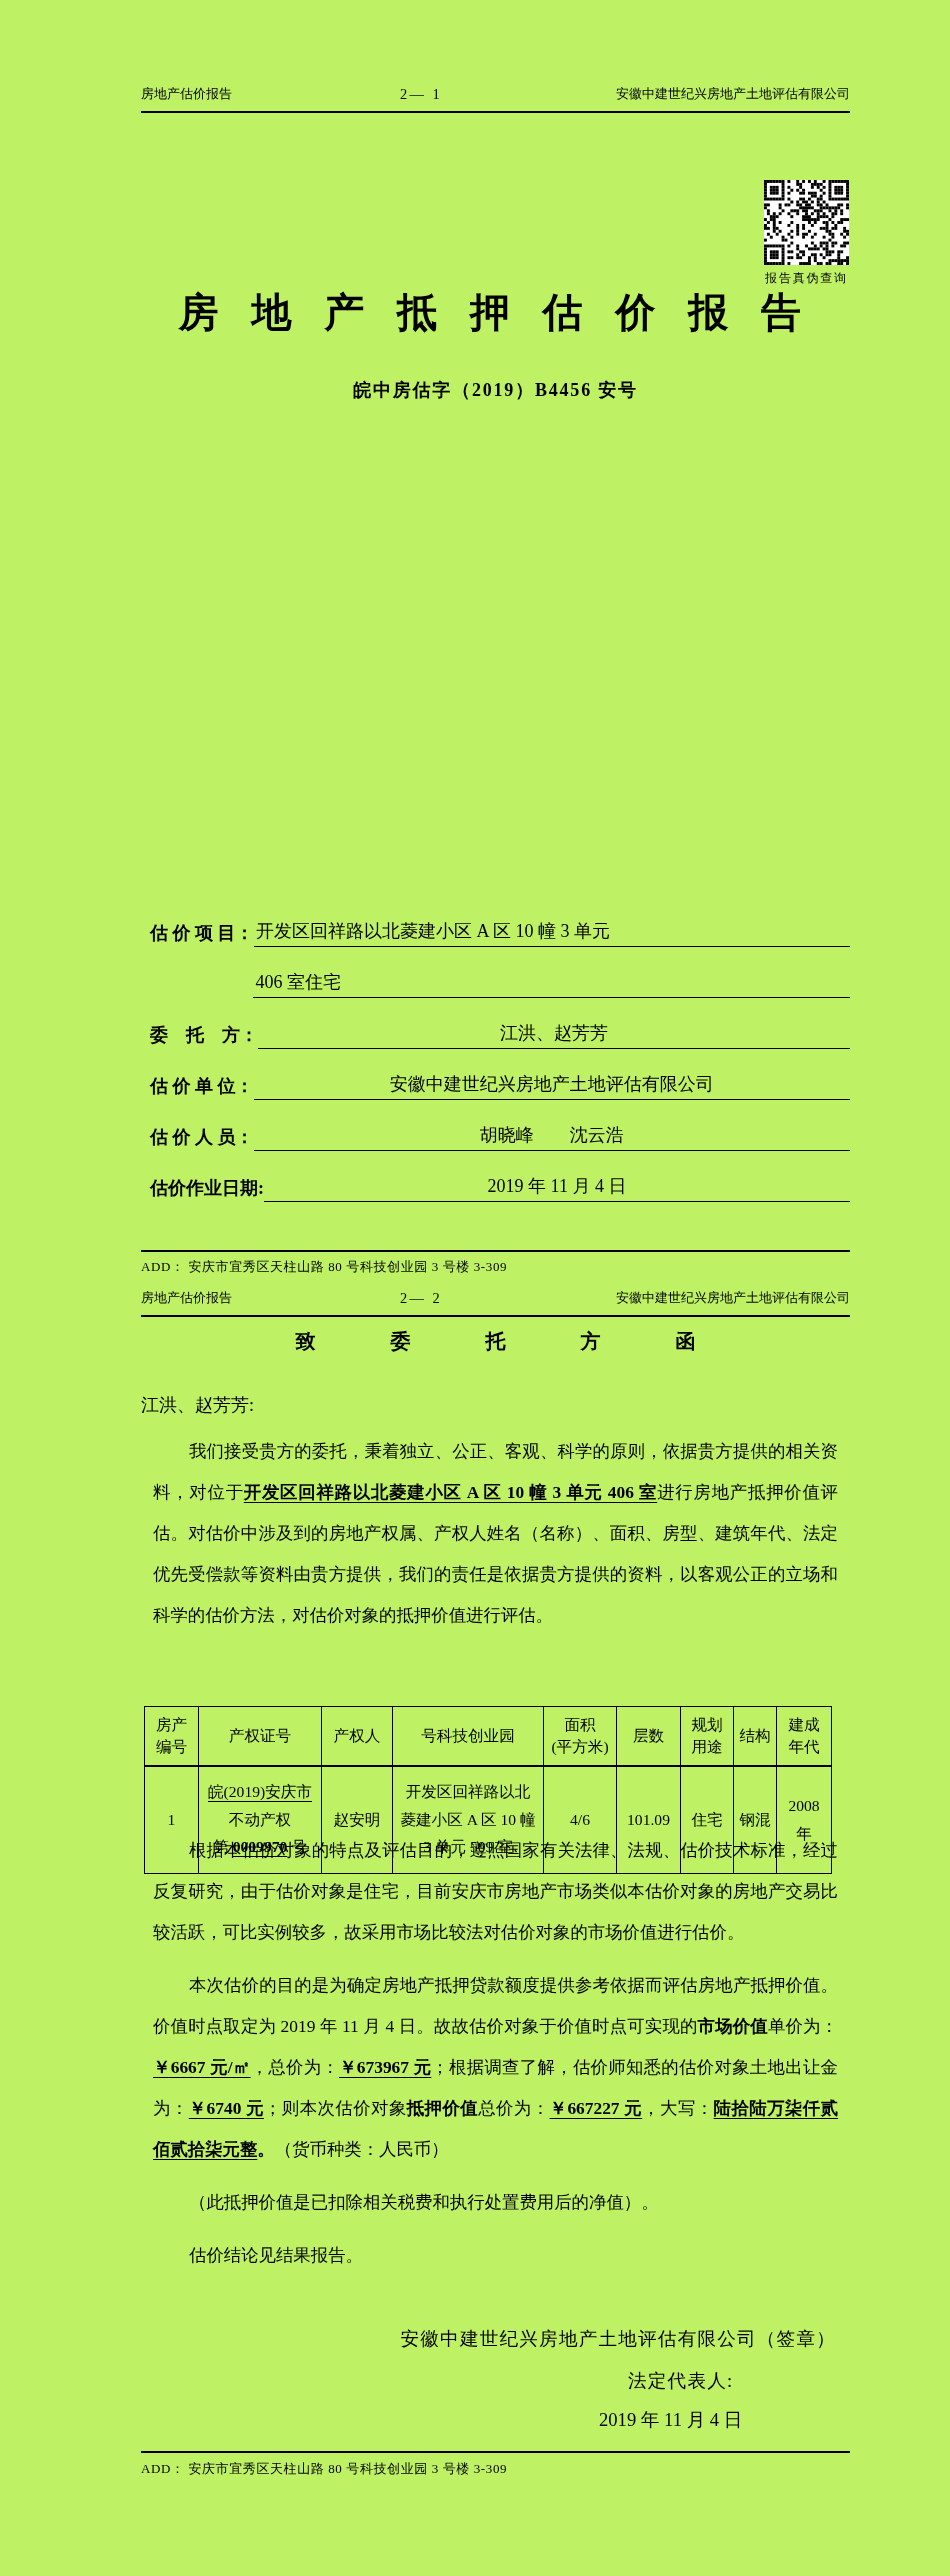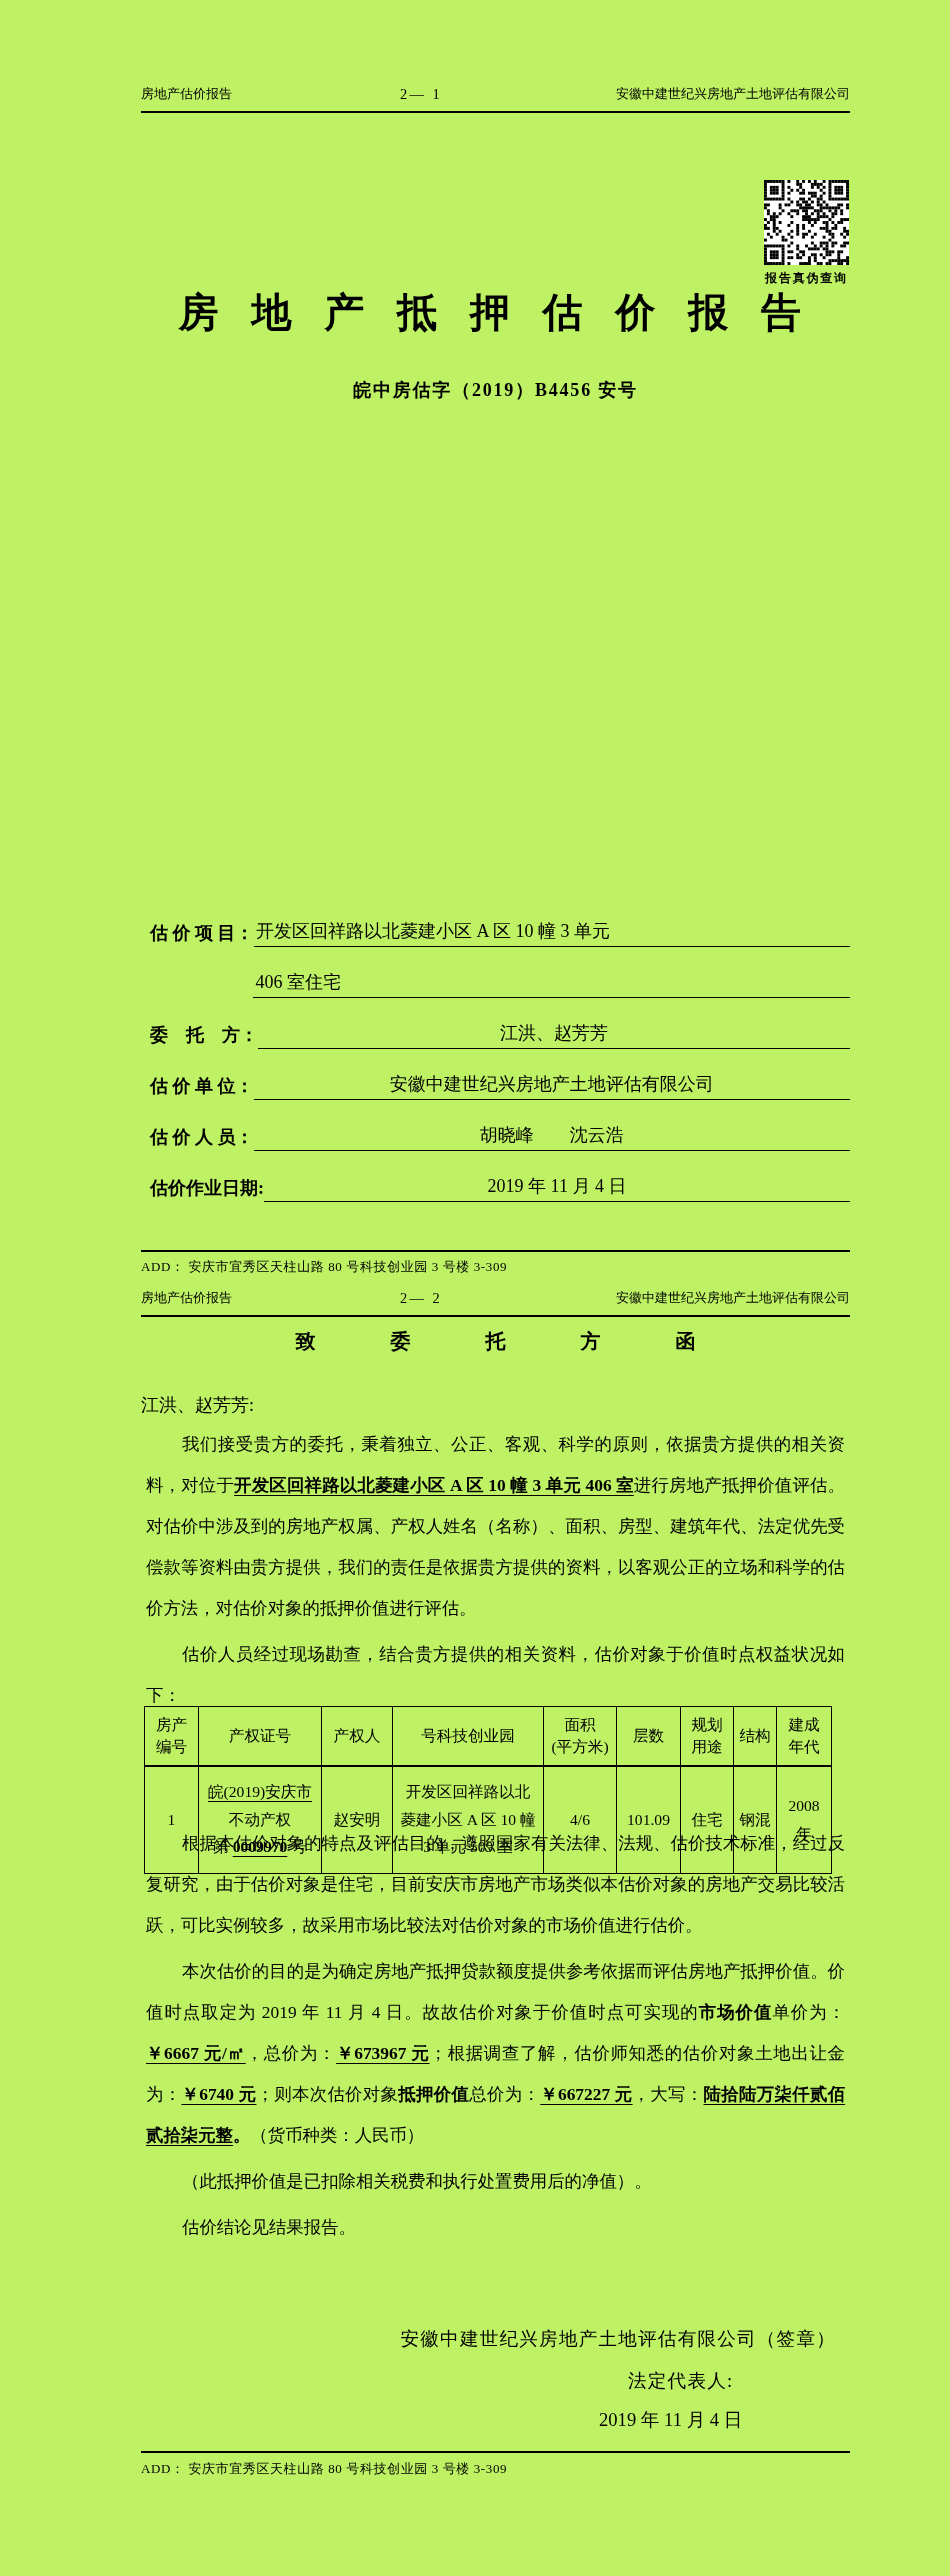--- a/index.html
+++ b/index.html
@@ -9,21 +9,21 @@
     overflow:hidden;
   }
   
   .hdr{
     position:absolute;left:141px;width:709px;
     display:flex;justify-content:space-between;align-items:flex-end;
     font-size:13px;border-bottom:2.4px solid #000;padding-bottom:7.8px;
   }
   .hdr .hdr-center{position:absolute;left:259px;bottom:7.8px;font-size:14.4px;letter-spacing:2.4px;}
   
-  .qr-wrap{position:absolute;left:762px;top:180px;width:89px;text-align:center;font-weight:bold;}
+  .qr-wrap{position:absolute;left:762px;top:180px;width:89px;text-align:center;}
   .qr{display:block;margin:0 auto;background:#fff;}
   .qr-cap{font-size:12px;margin:4.8px -8.4px 0 -8.4px;white-space:nowrap;letter-spacing:1.8px;}
   
   .title{
     position:absolute;left:141px;top:285px;width:709px;margin:0;
     text-align:center;font-size:40px;font-weight:bold;letter-spacing:11.4px;white-space:nowrap;
   }
   .doc-no{
     position:absolute;left:141px;top:378px;width:709px;text-align:center;
     font-size:18px;font-weight:bold;letter-spacing:1.8px;
@@ -37,21 +37,21 @@
   
   .rule{position:absolute;left:141px;width:709px;height:0;border-top:2.4px solid #000;}
   .addline{position:absolute;left:141px;font-size:13px;letter-spacing:0.6px;}
   
   .letter-title{
     position:absolute;left:141px;top:1328px;width:709px;text-align:center;
     font-size:20px;font-weight:bold;letter-spacing:35px;text-indent:35px;white-space:nowrap;margin:0;
   }
   .salutation{position:absolute;left:141px;top:1393px;font-size:18px;}
   .bodyflow{position:absolute;left:141px;width:709px;font-size:17.4px;line-height:41px;text-align:justify;}
-  .bodyflow p{margin:5px;text-indent:36px;}
+  .bodyflow p{margin:12px;text-indent:36px;}
   .flow1{top:1419px;}
   .flow2{top:1818px;}
   .run-b{font-weight:bold;}
   .run-u{text-decoration:underline;text-underline-offset:4.2px;text-decoration-thickness:1.2px;}
   
   table.ptable{position:absolute;left:144px;top:1706px;width:686px;border-collapse:collapse;table-layout:fixed;font-size:15.6px;}
   .ptable th,.ptable td{border:1.2px solid #000;text-align:center;vertical-align:middle;padding:2.4px 1.8px;font-weight:normal;}
   .ptable thead th{height:53px;border-bottom:2.4px solid #000;white-space:pre-line;line-height:21.6px;}
   .ptable tbody td{height:101px;line-height:27.6px;white-space:pre-line;}
   
@@ -471,21 +471,20 @@
     <span>房地产估价报告</span>
     <span class="hdr-center">2— 2</span>
     <span>安徽中建世纪兴房地产土地评估有限公司</span>
   </div>
 
   <h2 class="letter-title">致 委 托 方 函</h2>
   <div class="salutation">江洪、赵芳芳:</div>
 
   <div class="bodyflow flow1">
     <p><span>我们接受贵方的委托，秉着独立、公正、客观、科学的原则，依据贵方提供的相关资料，对位于</span><span class="run-b run-u">开发区回祥路以北菱建小区 A 区 10 幢 3 单元 406 室</span><span>进行房地产抵押价值评估。对估价中涉及到的房地产权属、产权人姓名（名称）、面积、房型、建筑年代、法定优先受偿款等资料由贵方提供，我们的责任是依据贵方提供的资料，以客观公正的立场和科学的估价方法，对估价对象的抵押价值进行评估。</span></p>
-    <p>估价人员经过现场勘查，结合贵方提供的相关资料，估价对象于价值时点权益状况如下：</p>
   </div>
 
   <table class="ptable">
     <colgroup>
       <col style="width:54px">
         <col style="width:123px">
         <col style="width:71px">
       <col style="width:151px">
         <col style="width:73px">
         <col style="width:64px">

